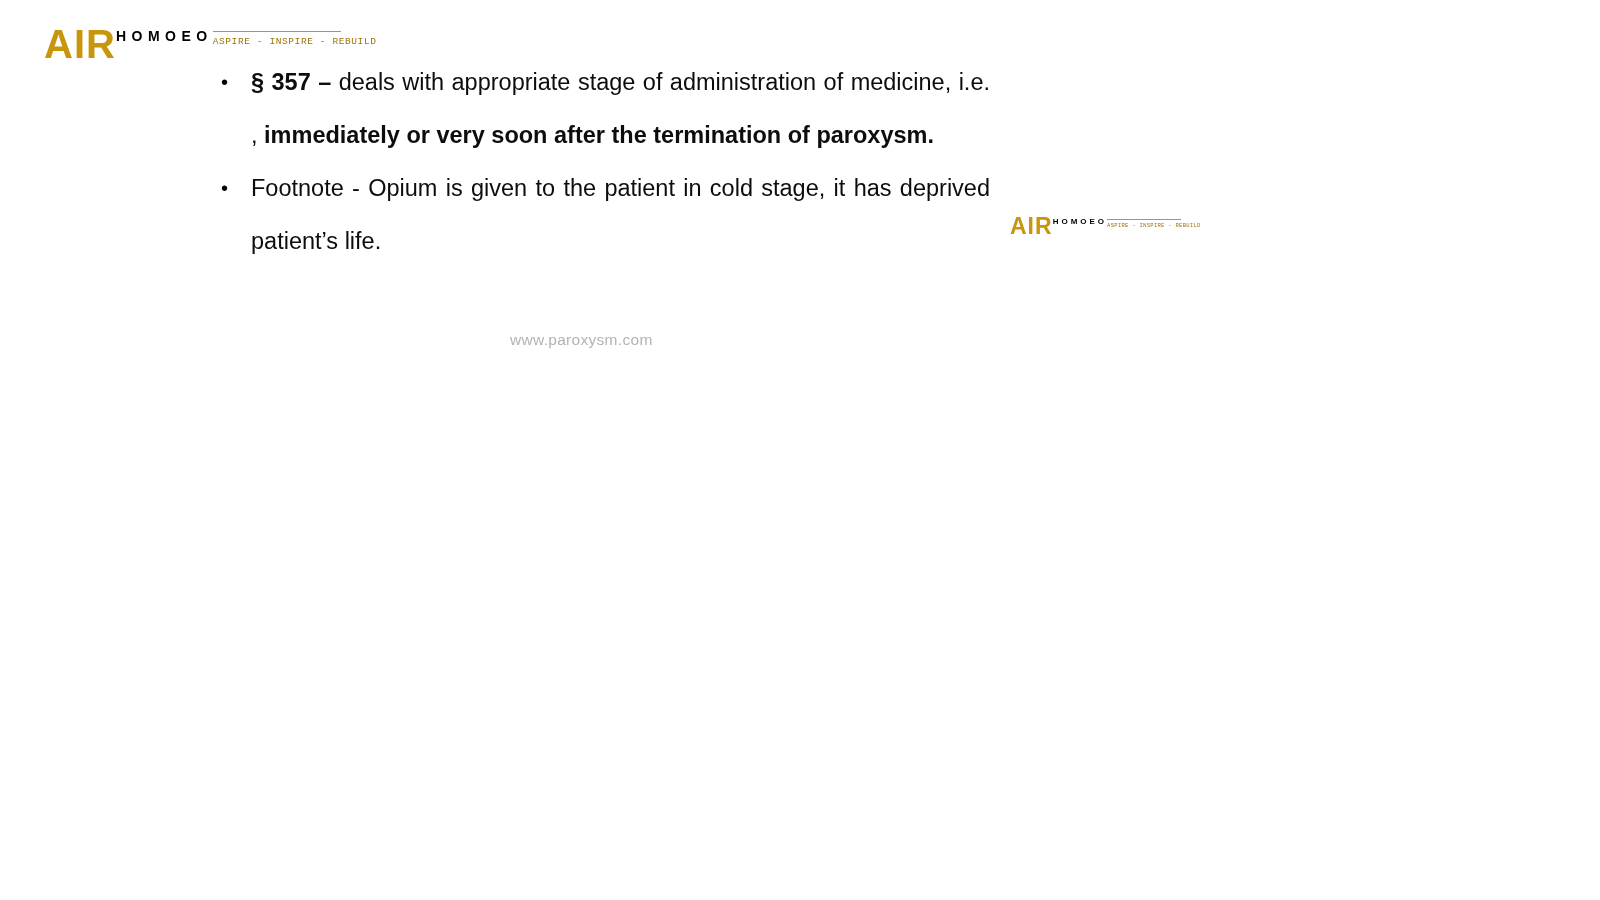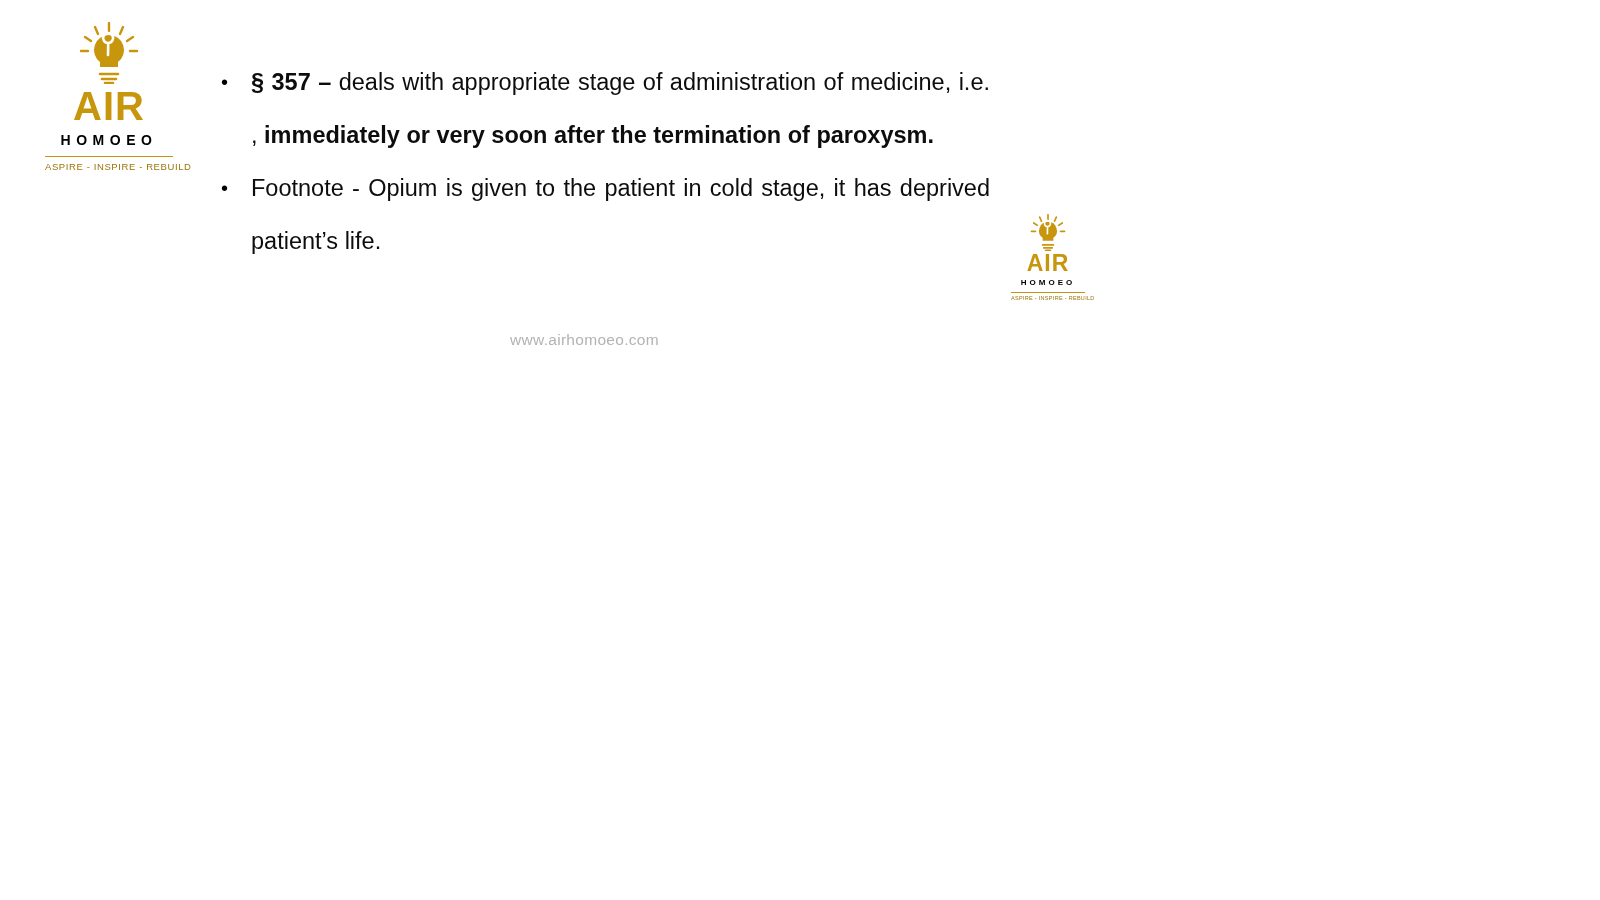--- a/index.html
+++ b/index.html
@@ -13,22 +13,22 @@
     position: relative;
     font-family: "Liberation Sans", sans-serif;
     color: #000000;
     overflow: hidden;
   }
 
   
   .logo {
     position: absolute;
     display: flex;
-    flex-direction: column;
-    align-items: center;
+    flex-direction: row;
+    align-items: flex-start;
     user-select: none;
   }
   .logo-main {
     left: 44px;
     top: 22px;
     width: 130px;
   }
   .logo-small {
     left: 1010px;
     top: 214px;
@@ -56,20 +56,21 @@
     font-weight: bold;
     line-height: 1;
   }
   .logo-main .logo-sub { font-size: 14px; letter-spacing: 5.5px; margin-top: 7px; }
   .logo-small .logo-sub { font-size: 8px; letter-spacing: 3px; margin-top: 4px; }
 
   .logo-tag {
     color: #9B7409;
     line-height: 1;
     white-space: nowrap;
+    font-family: Liberation Mono, monospace;
   }
   .logo-main .logo-tag {
     font-size: 9.5px;
     letter-spacing: 0.6px;
     margin-top: 9px;
     border-top: 1px solid #C8960C;
     padding-top: 5px;
     width: 128px;
     text-align: center;
   }
@@ -190,13 +191,13 @@
 
   <div class="bullet-row">
     <span class="bullet-mark">•</span>
     <span class="bullet-text">
       <span>Footnote - Opium is given to the patient in cold stage, it has deprived patient’s life.</span>
     </span>
   </div>
 
 </div>
 
-<div class="site-url">www.airhomoeo.com</div>
+<div class="site-url">www.paroxysm.com</div>
 
 </body></html>

